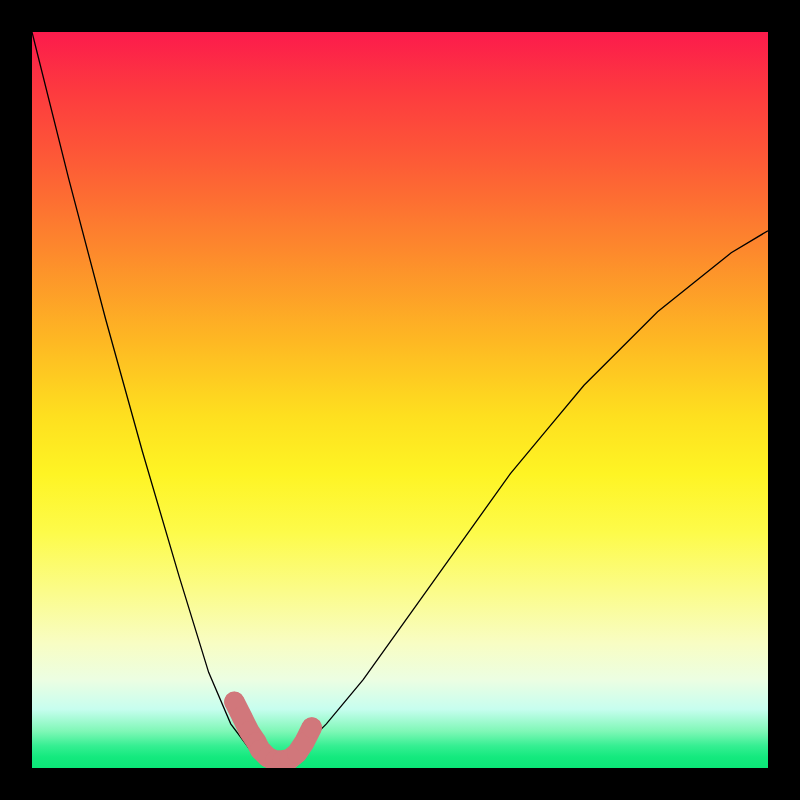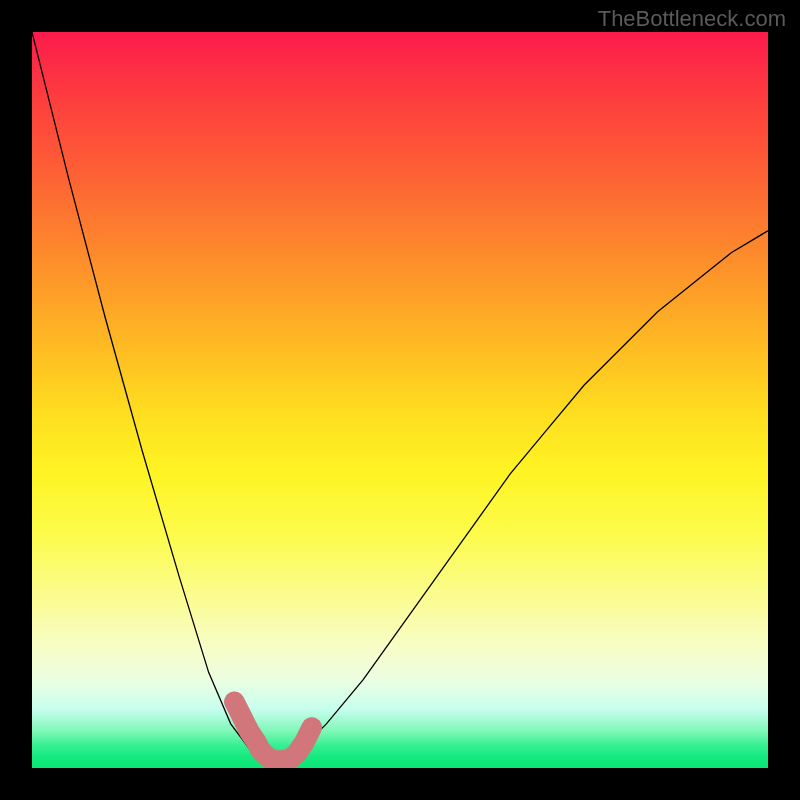--- a/index.html
+++ b/index.html
@@ -66,21 +66,20 @@
     top: 0;
     width: 736px;
     height: 736px;
     z-index: 3;
   }
 </style>
 </head>
 <body>
 
 <div class="outer">
-  <div class="watermark">TheBottleneck.com</div>
   <div class="plot">
     <svg class="curve" viewBox="0 0 100 100" preserveAspectRatio="none">
       <path id="main-curve" fill="none" stroke="#000" stroke-width="1.3" vector-effect="non-scaling-stroke" d="M0.000 0.000 L5.000 20.000 L10.000 39.000 L15.000 57.000 L20.000 74.000 L24.000 87.000 L27.000 94.000 L30.000 98.000 L31.000 99.000 L32.000 99.500 L33.000 99.500 L34.000 99.200 L36.000 98.000 L40.000 94.000 L45.000 88.000 L50.000 81.000 L55.000 74.000 L60.000 67.000 L65.000 60.000 L70.000 54.000 L75.000 48.000 L80.000 43.000 L85.000 38.000 L90.000 34.000 L95.000 30.000 L100.000 27.000"></path>
     </svg>
     <svg class="accent" viewBox="0 0 100 100" preserveAspectRatio="none">
       <path id="accent-curve" fill="none" stroke="#d1777b" stroke-width="2.8" stroke-linecap="round" stroke-linejoin="round" d="M27.500 91.000 L28.500 93.000 L29.500 95.000 L30.500 96.500 L31.000 97.500 L32.000 98.500 L33.000 99.000 L34.000 99.000 L35.000 98.800 L36.000 98.000 L37.000 96.500 L38.000 94.500"></path>
       <g id="accent-dots" fill="#d1777b">
           <circle cx="27.500" cy="91.000" r="1.35"></circle>
           <circle cx="28.500" cy="93.000" r="1.35"></circle>
           <circle cx="29.500" cy="95.000" r="1.35"></circle>

